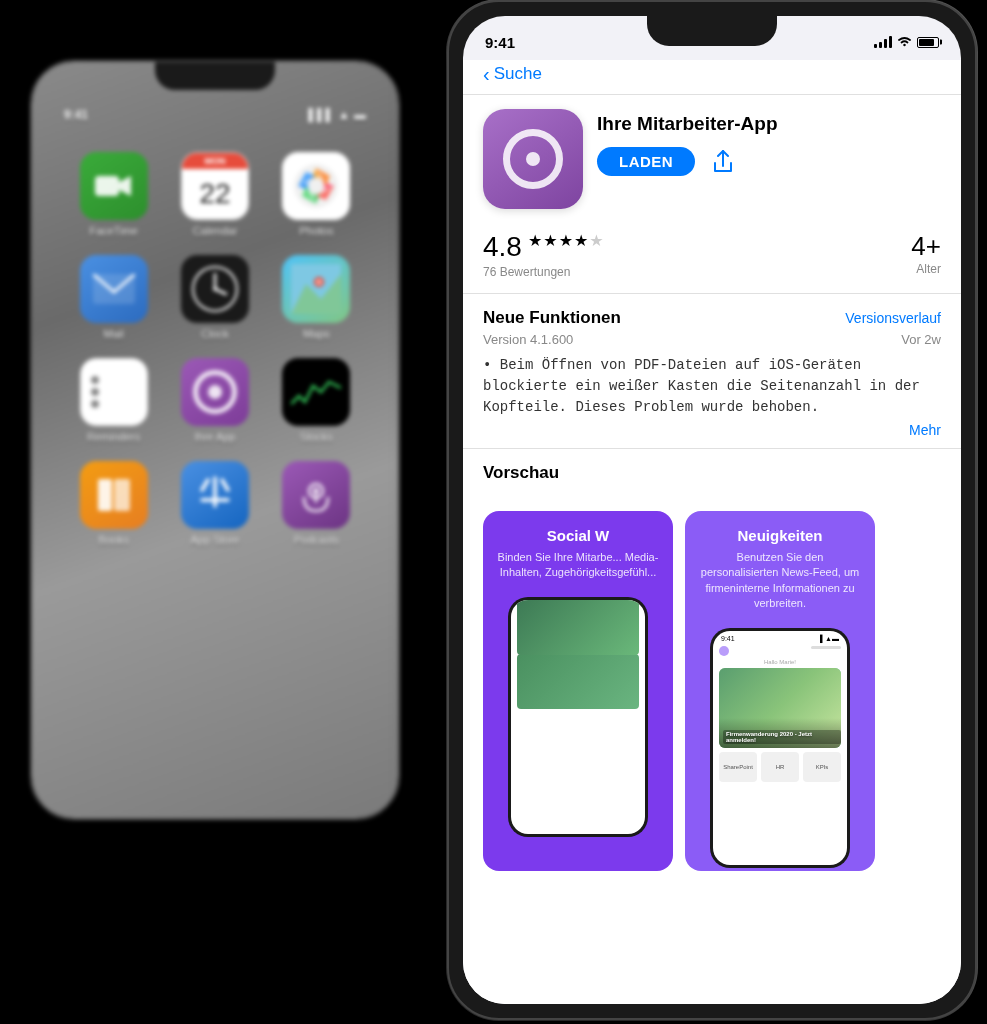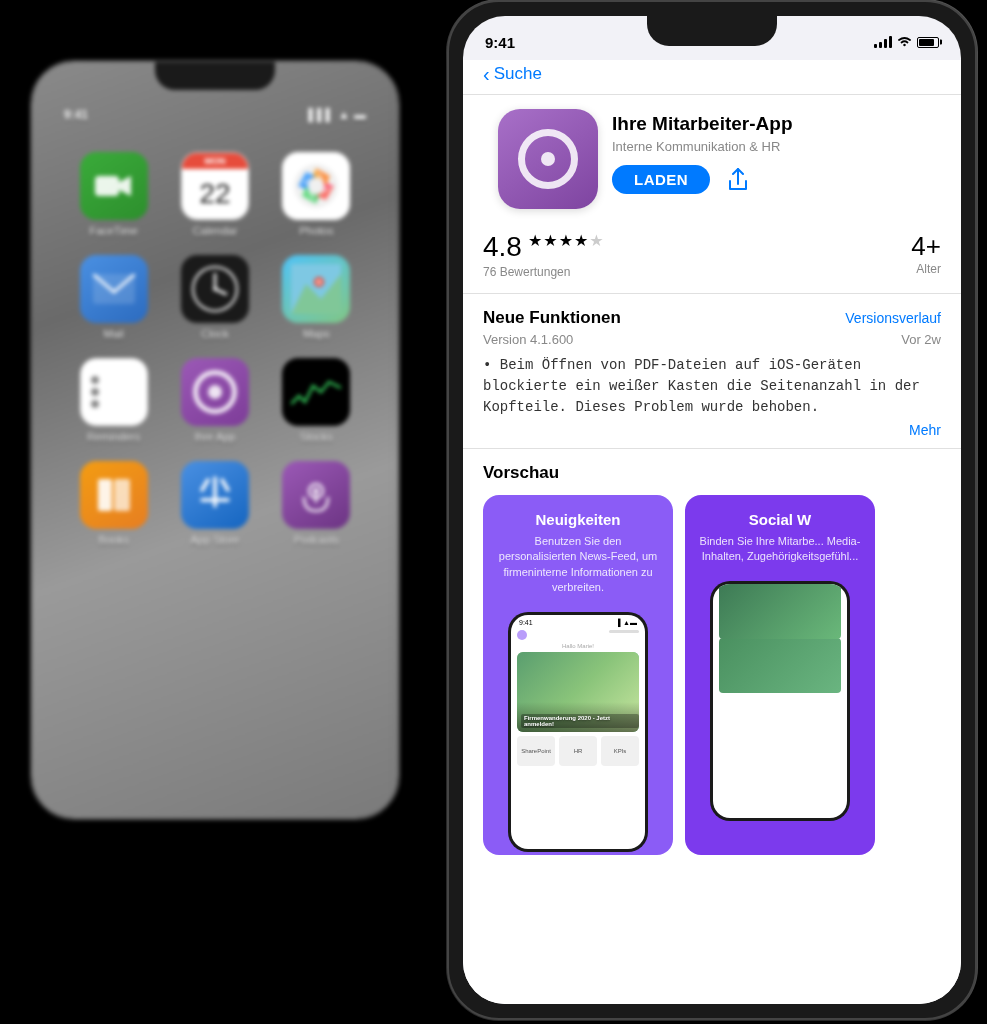--- a/index.html
+++ b/index.html
@@ -241,21 +241,20 @@
       color: #007aff;
       line-height: 1;
     }
 
     .app-header {
       display: flex;
       align-items: flex-start;
       gap: 14px;
       padding: 14px 20px;
       background: #fff;
-      margin-left: 15px;
     }
     .app-icon-large {
       width: 100px;
       height: 100px;
       border-radius: 22px;
       background: linear-gradient(145deg, #a870c8, #7e44a0);
       flex-shrink: 0;
       display: flex;
       align-items: center;
       justify-content: center;
@@ -386,21 +385,21 @@
     }
 
     .vorschau-section {
       padding: 14px 20px 10px;
       background: #fff;
     }
     .vorschau-title {
       font-size: 17px;
       font-weight: 700;
       color: #000;
-      margin-bottom: 12px;
+      margin-bottom: 28px;
     }
     .preview-cards {
       display: flex;
       gap: 12px;
       overflow: hidden;
     }
     .preview-card {
       width: 190px;
       border-radius: 16px;
       overflow: hidden;
@@ -728,21 +727,20 @@
           <span>Suche</span>
         </div>
       </div>
 
       <div class="app-header">
         <div class="app-icon-large">
           <div class="target-ring" style="width:60px;height:60px;border-width:7px;"></div>
         </div>
         <div class="app-info">
           <div class="app-name-title">Ihre Mitarbeiter-App</div>
-          <div class="app-subtitle">Interne Kommunikation &amp; HR</div>
           <div class="app-actions">
             <button class="btn-laden">LADEN</button>
             <div class="btn-share">
               <svg width="22" height="24" viewBox="0 0 22 24">
                 <path d="M11 1 L11 16" stroke="#007aff" stroke-width="2" stroke-linecap="round"></path>
                 <path d="M6 6 L11 1 L16 6" stroke="#007aff" stroke-width="2" fill="none" stroke-linecap="round" stroke-linejoin="round"></path>
                 <path d="M3 13 L3 21 L19 21 L19 13" stroke="#007aff" stroke-width="2" fill="none" stroke-linecap="round" stroke-linejoin="round"></path>
               </svg>
             </div>
           </div>
@@ -772,54 +770,20 @@
           <span>Version 4.1.600</span>
           <span>Vor 2w</span>
         </div>
         <div class="nf-body">• Beim Öffnen von PDF-Dateien auf iOS-Geräten blockierte ein weißer Kasten die Seitenanzahl in der Kopfteile. Dieses Problem wurde behoben.</div>
         <span class="nf-mehr">Mehr</span>
       </div>
 
       <div class="vorschau-section">
         <div class="vorschau-title">Vorschau</div>
         <div class="preview-cards">
-
-          <div class="preview-card">
-            <div class="preview-card-header">
-              <div class="preview-card-label">Neuigkeiten</div>
-              <div class="preview-card-desc">Benutzen Sie den personalisierten News-Feed, um firmeninterne Informationen zu verbreiten.</div>
-            </div>
-
-            <div class="preview-phone-mini">
-              <div class="preview-phone-screen">
-                <div class="mini-status">
-                  <span>9:41</span>
-                  <span>▌▲▬</span>
-                </div>
-                <div class="mini-top-icons">
-                  <div class="mini-top-icon"></div>
-                  <div style="width:30px;height:3px;background:#ddd;border-radius:2px;"></div>
-                </div>
-                <div style="font-size:6px;color:#aaa;text-align:center;padding:1px 0;">Hallo Marie!</div>
-                <div class="mini-content">
-                  <div class="mini-hero">
-
-                    <div style="position:absolute;top:0;left:0;right:0;bottom:0;background:linear-gradient(135deg,#5a9e6f,#8ac47a,#c8e6a0);"></div>
-                    <div style="position:absolute;bottom:0;left:0;right:0;height:30px;background:linear-gradient(to top,rgba(0,0,0,0.5),transparent);"></div>
-                    <div class="mini-hero-label">Firmenwanderung 2020 - Jetzt anmelden!</div>
-                  </div>
-                  <div class="mini-icons-row">
-                    <div class="mini-icon-block">SharePoint</div>
-                    <div class="mini-icon-block">HR</div>
-                    <div class="mini-icon-block">KPIs</div>
-                  </div>
-                </div>
-              </div>
-            </div>
-          </div>
 
           <div class="preview-card preview-card-2">
             <div class="preview-card-header">
               <div class="preview-card-label">Social W</div>
               <div class="preview-card-desc">Binden Sie Ihre Mitarbe... Media-Inhalten, Zugehörigkeitsgefühl...</div>
             </div>
 
             <div class="preview-phone-mini">
               <div class="preview-phone-screen">
                 <div class="mini-status">
@@ -834,18 +798,52 @@
                   </div>
                 </div>
                 <div class="mini-post-text">Hallo zusammen! Ich bin... Woche Mitglied des Sales... Phil freuen uns darauf, alle...</div>
                 <div class="mini-post-image">
                   <div style="position:absolute;top:0;left:0;right:0;bottom:0;background:linear-gradient(135deg,#3d7a55,#6ab87a);border-radius:4px;width:calc(100%);height:55px;margin:0 6px;width:calc(100% - 12px);"></div>
                 </div>
               </div>
             </div>
           </div>
 
+          <div class="preview-card">
+            <div class="preview-card-header">
+              <div class="preview-card-label">Neuigkeiten</div>
+              <div class="preview-card-desc">Benutzen Sie den personalisierten News-Feed, um firmeninterne Informationen zu verbreiten.</div>
+            </div>
+
+            <div class="preview-phone-mini">
+              <div class="preview-phone-screen">
+                <div class="mini-status">
+                  <span>9:41</span>
+                  <span>▌▲▬</span>
+                </div>
+                <div class="mini-top-icons">
+                  <div class="mini-top-icon"></div>
+                  <div style="width:30px;height:3px;background:#ddd;border-radius:2px;"></div>
+                </div>
+                <div style="font-size:6px;color:#aaa;text-align:center;padding:1px 0;">Hallo Marie!</div>
+                <div class="mini-content">
+                  <div class="mini-hero">
+
+                    <div style="position:absolute;top:0;left:0;right:0;bottom:0;background:linear-gradient(135deg,#5a9e6f,#8ac47a,#c8e6a0);"></div>
+                    <div style="position:absolute;bottom:0;left:0;right:0;height:30px;background:linear-gradient(to top,rgba(0,0,0,0.5),transparent);"></div>
+                    <div class="mini-hero-label">Firmenwanderung 2020 - Jetzt anmelden!</div>
+                  </div>
+                  <div class="mini-icons-row">
+                    <div class="mini-icon-block">SharePoint</div>
+                    <div class="mini-icon-block">HR</div>
+                    <div class="mini-icon-block">KPIs</div>
+                  </div>
+                </div>
+              </div>
+            </div>
+          </div>
+
         </div>
       </div>
 
     </div>
   </div>
 </div>
 
 </body></html>

